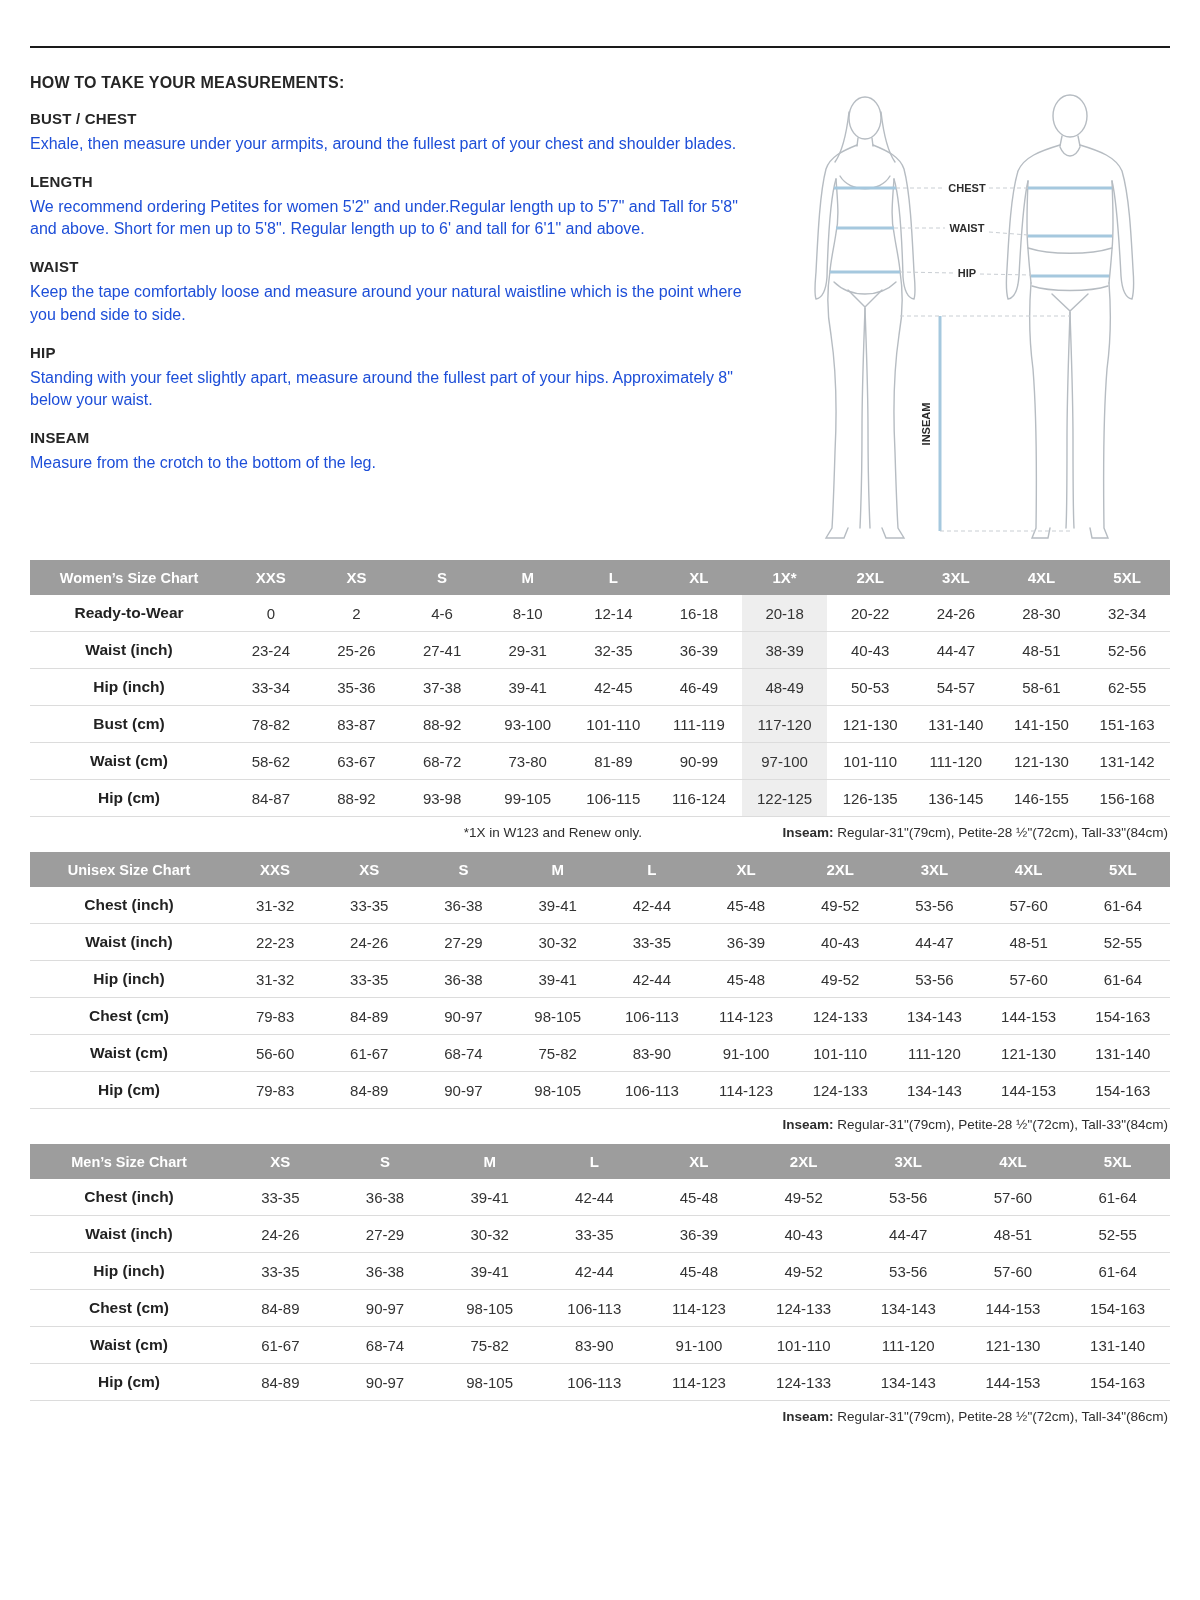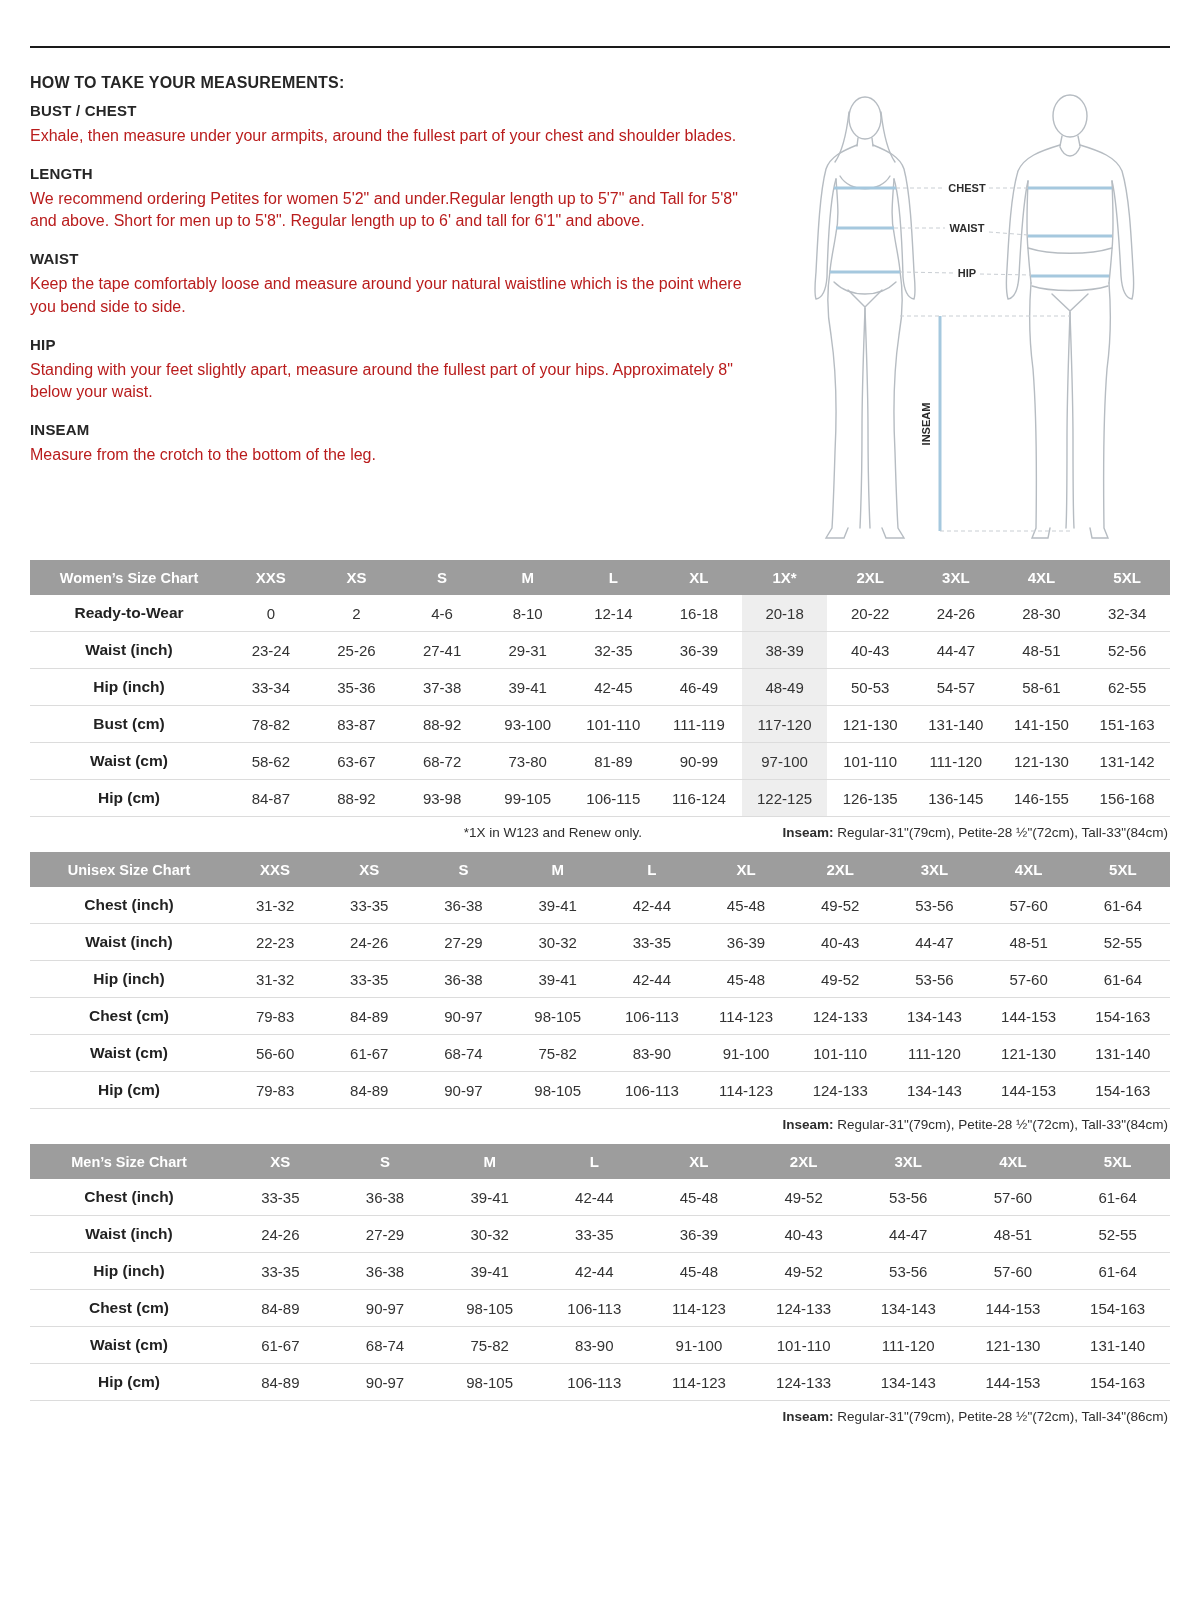--- a/index.html
+++ b/index.html
@@ -21,28 +21,28 @@
   .title-rule {
     border: none;
     border-top: 2px solid #1a1a1a;
     margin: 20px 0 26px;
   }
 
   .top { display: flex; gap: 26px; align-items: flex-start; }
   .instructions { flex: 1 1 auto; max-width: 742px; }
   .instr-heading {
     font-size: 16px; font-weight: 700; color: #262626;
-    letter-spacing: 0.2px; margin-bottom: 10px;
+    letter-spacing: 0.2px; margin-bottom: 18px;
   }
   .section { margin-bottom: 17px; }
   .section h3 {
     font-size: 15px; font-weight: 700; color: #262626;
     letter-spacing: 0.2px; margin-bottom: 6px;
   }
-  .section p { font-size: 16px; line-height: 1.42; color: #b91c1c; }
+  .section p { font-size: 16px; line-height: 1.42; color: #1d4ed8; }
 
   .figure-wrap { flex: 0 0 400px; padding-top: 2px; }
 
   .tables { }
   .table-block { margin-bottom: 8px; }
   table.size-table { width: 100%; border-collapse: collapse; table-layout: fixed; }
   .size-table thead th {
     background: #9d9d9d; color: #ffffff;
     font-size: 15px; font-weight: 700;
     padding: 9px 3px; text-align: center;

